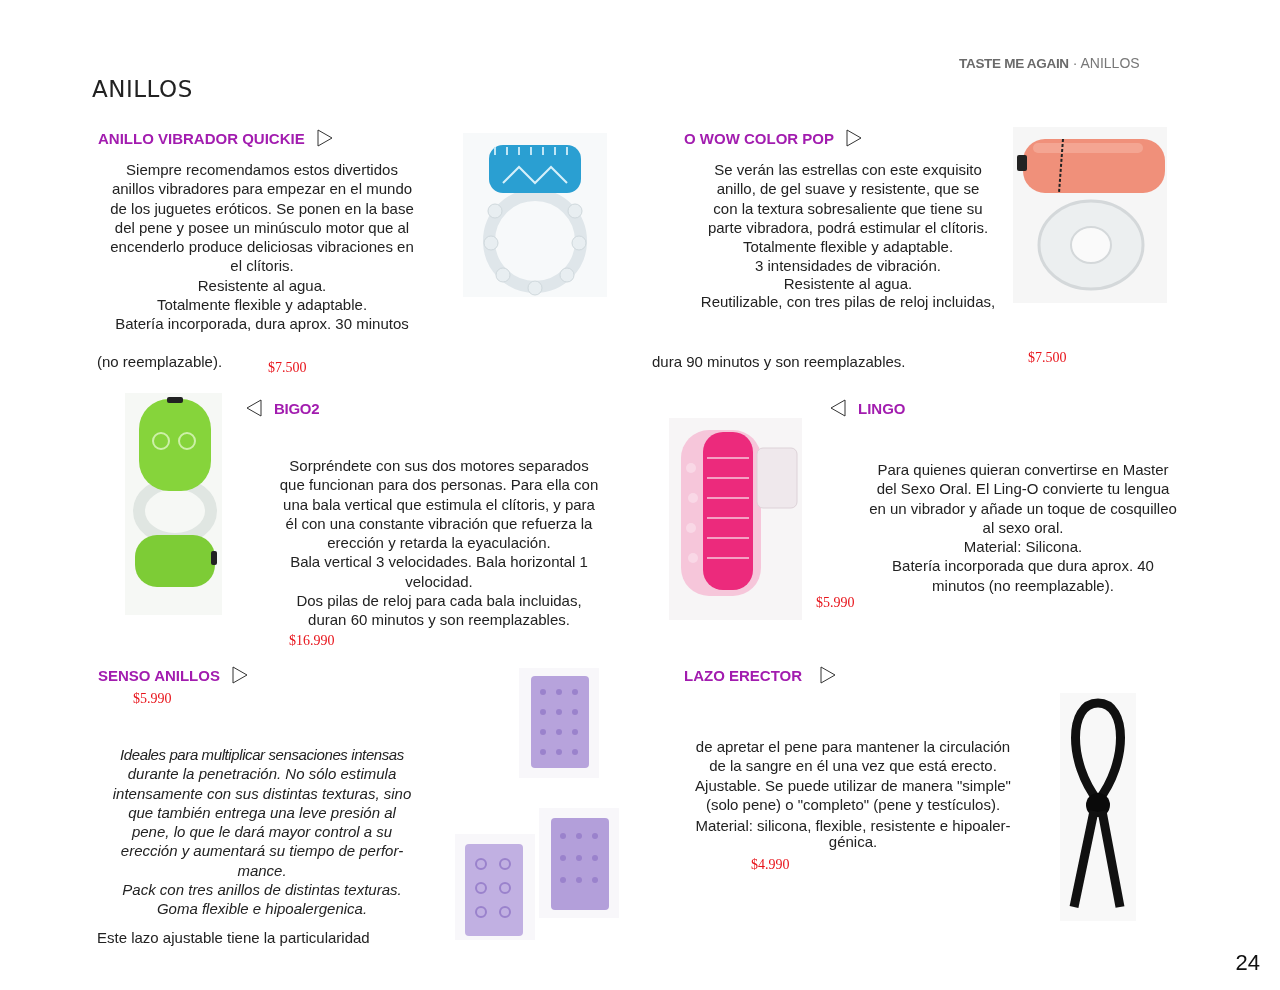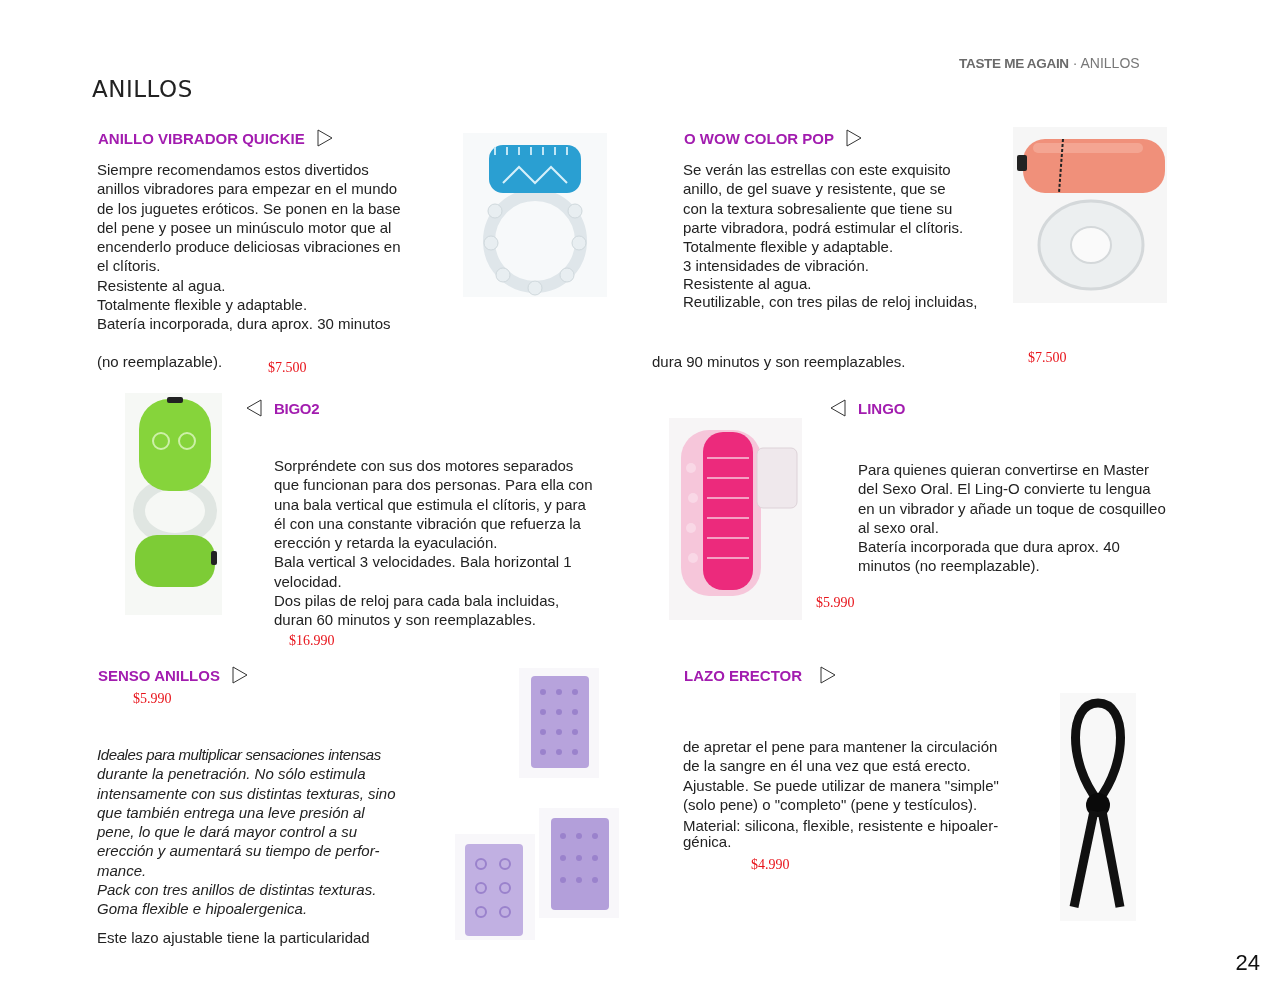--- a/index.html
+++ b/index.html
@@ -7,21 +7,21 @@
          font-family: "Liberation Sans", sans-serif; color: #222; }
   .abs { position: absolute; }
   .running-head { left: 959px; top: 55px; font-size: 14px; color: #777; white-space: nowrap; }
   .running-head b { font-weight: bold; color: #6a6a6a; font-size: 13.5px; letter-spacing: -0.3px; }
   .page-title { left: 92px; top: 76px; font-family: "DejaVu Sans", sans-serif; font-size: 23px;
                 color: #222; font-weight: normal; letter-spacing: 0.5px; }
   .prod-title { font-weight: bold; font-size: 15px; color: #a21caf; white-space: nowrap;
                 display: flex; align-items: center; gap: 12px; }
   .tri { display: inline-block; width: 16px; height: 18px; }
   .desc { font-size: 15px; line-height: 19.3px; color: #222; }
-  .desc p { margin: 0; }
+  .desc p { margin: 0; text-align: center; }
   .price { color: #e8141b; font-size: 14px; white-space: nowrap; font-family: Liberation Serif, serif; }
   .pg-num { right: 20px; top: 950px; font-size: 22px; color: #111; }
   .img { position: absolute; }
 </style>
 </head>
 <body>
 
 <div class="abs running-head">
   <b>TASTE ME AGAIN</b><span> · </span><span>ANILLOS</span>
 </div>
@@ -153,20 +153,21 @@
   <svg class="tri" viewBox="0 0 16 18">
       <polygon points="15,1 1,9 15,17" fill="none" stroke="#333" stroke-width="1"></polygon>
     </svg>
   <span>LINGO</span>
 </div>
 <div class="abs desc" style="left:858px; top:460px; width:330px;">
   <p>Para quienes quieran convertirse en Master</p>
   <p>del Sexo Oral. El Ling-O convierte tu lengua</p>
   <p>en un vibrador y añade un toque de cosquilleo</p>
   <p>al sexo oral.</p>
+  <p>Material: Silicona.</p>
   <p>Batería incorporada que dura aprox. 40</p>
   <p>minutos (no reemplazable).</p>
 </div>
 <div class="abs price" style="left:816px; top:595px;">$5.990</div>
 
 <div class="abs prod-title" style="left:98px; top:666px;">
   <span>SENSO ANILLOS</span>
   <svg class="tri" viewBox="0 0 16 18">
       <polygon points="1,1 15,9 1,17" fill="none" stroke="#333" stroke-width="1"></polygon>
     </svg>

